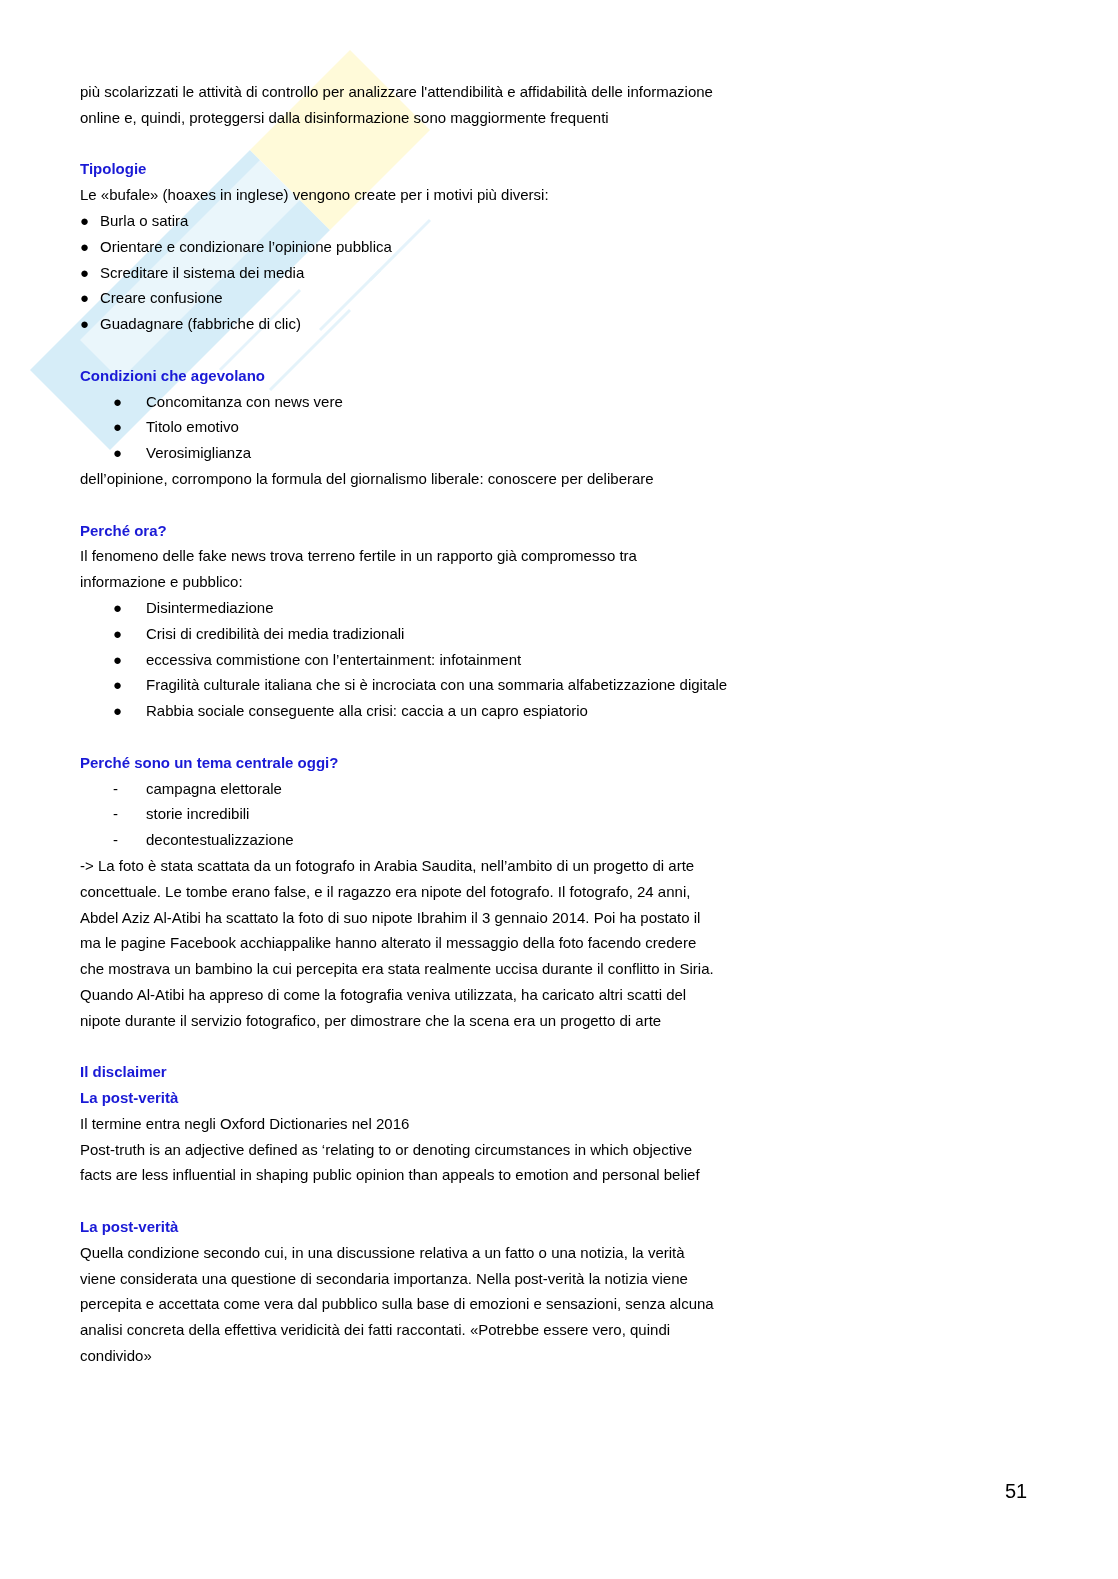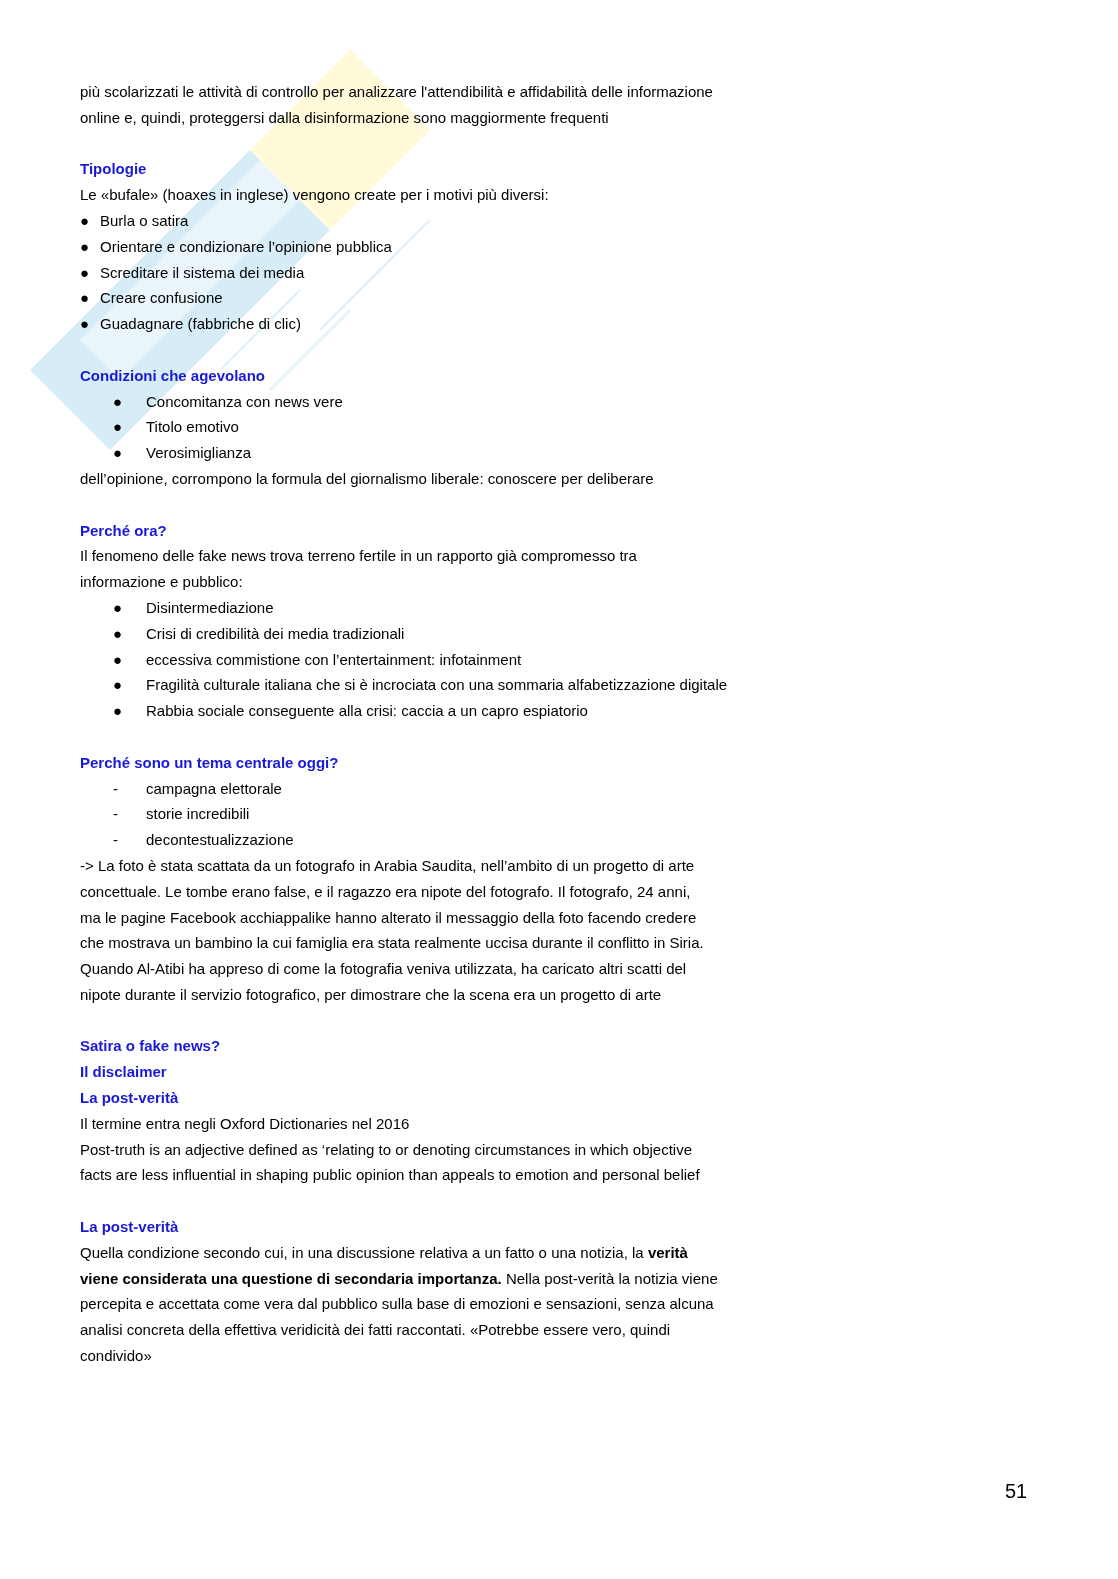--- a/index.html
+++ b/index.html
@@ -57,21 +57,21 @@
       left: 33px;
       top: 0;
     }
     .page-number {
       position: absolute;
       left: 1005px;
       top: 1480px;
       font-size: 20px;
       z-index: 1;
     }
-    b { font-weight: bold; }
+    b { font-weight: normal; }
   </style>
 </head>
 <body>
 
 <svg class="watermark" viewBox="0 0 470 440">
   <g opacity="0.28">
     <polygon points="10,330 230,110 310,190 90,410" fill="#6fbfe8"></polygon>
     <polygon points="230,110 330,10 410,90 310,190" fill="#fff07a"></polygon>
     <polygon points="60,300 240,120 280,160 100,340" fill="#ffffff" opacity="0.5"></polygon>
   </g>
@@ -123,29 +123,29 @@
   </section>
   <div class="gap"></div>
 
   <section>
     <div class="heading">Perché sono un tema centrale oggi?</div>
     <div class="indent-item"><span class="marker">-</span><span>campagna elettorale</span></div>
     <div class="indent-item"><span class="marker">-</span><span>storie incredibili</span></div>
     <div class="indent-item"><span class="marker">-</span><span>decontestualizzazione</span></div>
     <div class="line">-&gt; La foto è stata scattata da un fotografo in Arabia Saudita, nell’ambito di un progetto di arte</div>
     <div class="line">concettuale. Le tombe erano false, e il ragazzo era nipote del fotografo. Il fotografo, 24 anni,</div>
+    <div class="line">Abdel Aziz Al-Atibi ha scattato la foto di suo nipote Ibrahim il 3 gennaio 2014. Poi ha postato il</div>
     <div class="line">ma le pagine Facebook acchiappalike hanno alterato il messaggio della foto facendo credere</div>
-    <div class="line">che mostrava un bambino la cui famiglia era stata realmente uccisa durante il conflitto in Siria.</div>
+    <div class="line">che mostrava un bambino la cui percepita era stata realmente uccisa durante il conflitto in Siria.</div>
     <div class="line">Quando Al-Atibi ha appreso di come la fotografia veniva utilizzata, ha caricato altri scatti del</div>
     <div class="line">nipote durante il servizio fotografico, per dimostrare che la scena era un progetto di arte</div>
   </section>
   <div class="gap"></div>
 
   <section>
-    <div class="heading">Satira o fake news?</div>
     <div class="heading">Il disclaimer</div>
     <div class="heading">La post-verità</div>
     <div class="line">Il termine entra negli Oxford Dictionaries nel 2016</div>
     <div class="line">Post-truth is an adjective defined as ‘relating to or denoting circumstances in which objective</div>
     <div class="line">facts are less influential in shaping public opinion than appeals to emotion and personal belief</div>
   </section>
   <div class="gap"></div>
 
   <section>
     <div class="heading">La post-verità</div>

